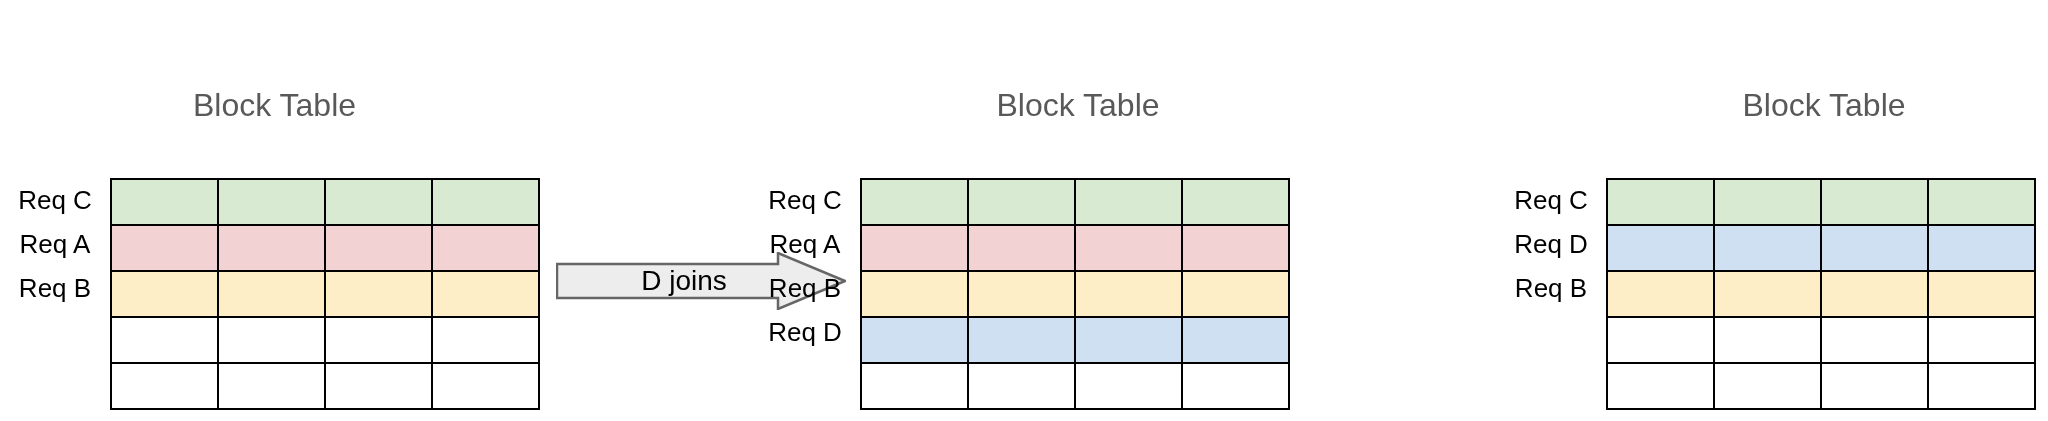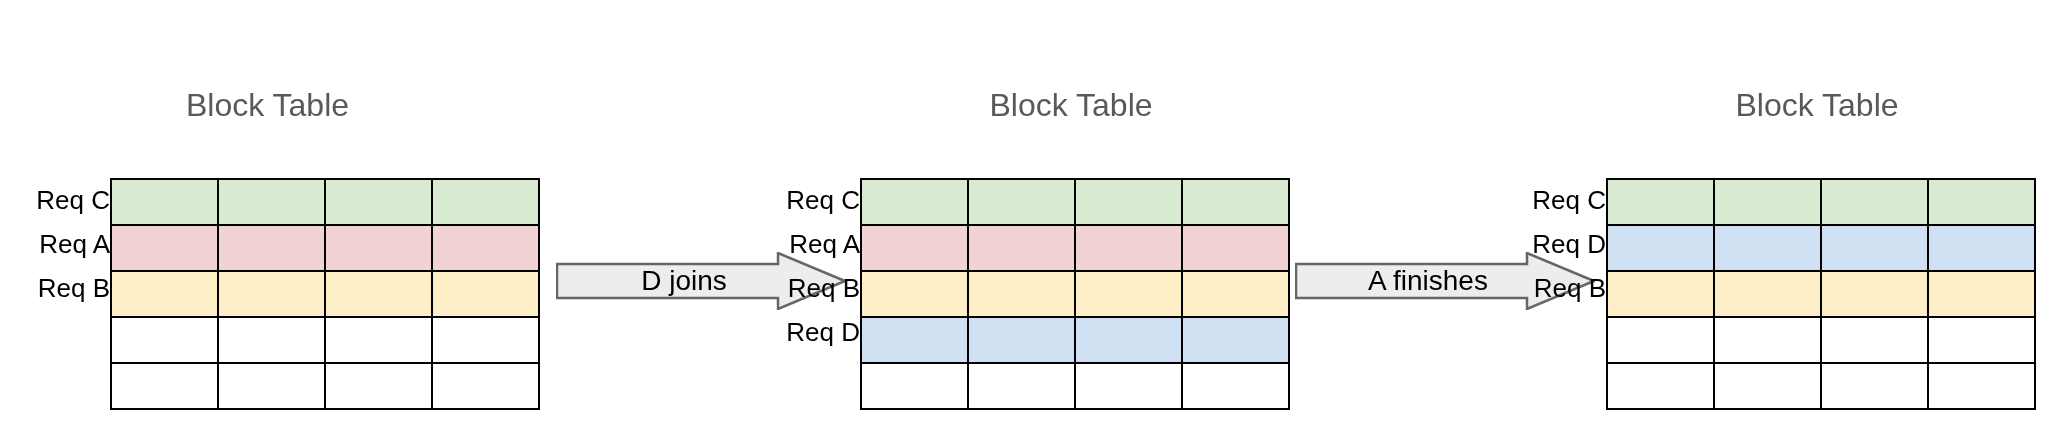--- a/index.html
+++ b/index.html
@@ -42,20 +42,21 @@
   }
   .panel-heading {
     position: absolute;
     top: 86px;
     width: 100%;
     text-align: center;
     font-size: 32px;
     line-height: 38px;
     color: #595959;
     white-space: nowrap;
+    padding-left: 7px;
   }
 
   
   .block-table {
     position: absolute;
     top: 178px;
     border-collapse: collapse;
     table-layout: fixed;
   }
   .block-table td {
@@ -74,21 +75,21 @@
   
   .row-labels {
     position: absolute;
     top: 178px;
   }
   .row-label {
     height: 44px;
     line-height: 44px;
     font-size: 26px;
     color: #000000;
-    text-align: right;
+    text-align: center;
     white-space: nowrap;
     box-sizing: border-box;
   }
   .row-label.bold { font-weight: normal; }
   .row-label.blank { color: transparent; }
 
   
   .arrow {
     position: absolute;
     height: 58px;
@@ -210,26 +211,20 @@
       <tr>
         <td class="empty"></td>
         <td class="empty"></td>
         <td class="empty"></td>
         <td class="empty"></td>
       </tr>
     </tbody>
       </table>
   </div>
 
-  <div class="arrow" style="left:1295px; top:252px; width:300px;">
-    <svg width="300" height="58" viewBox="0 0 300 58">
-      <polygon points="1,12 232,12 232,1 299,29 232,57 232,46 1,46" fill="#ededed" stroke="#666666" stroke-width="2.5" stroke-linejoin="miter"></polygon>
-    </svg>
-    <div class="arrow-label">A finishes</div>
-  </div>
 
   <div class="panel" style="left:1496px; width:552px;">
     <div class="panel-heading" style="left:110px; width:422px;">Block Table</div>
 
     <div class="row-labels" style="left:0px; width:110px;">
       <div class="row-label">Req C</div>
       <div class="row-label bold">Req D</div>
       <div class="row-label">Req B</div>
       <div class="row-label blank"></div>
       <div class="row-label blank"></div>

